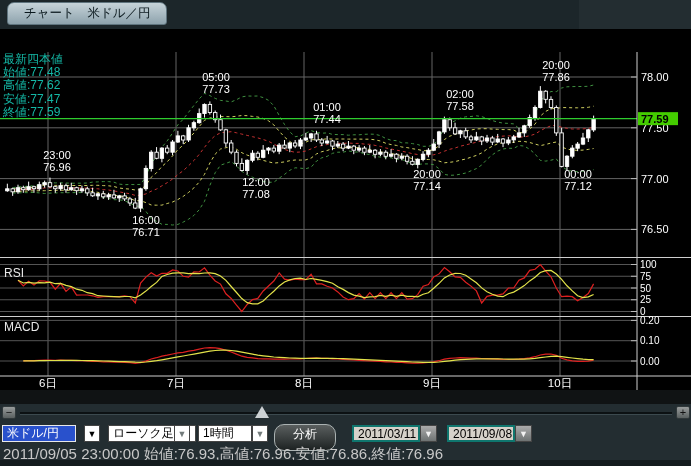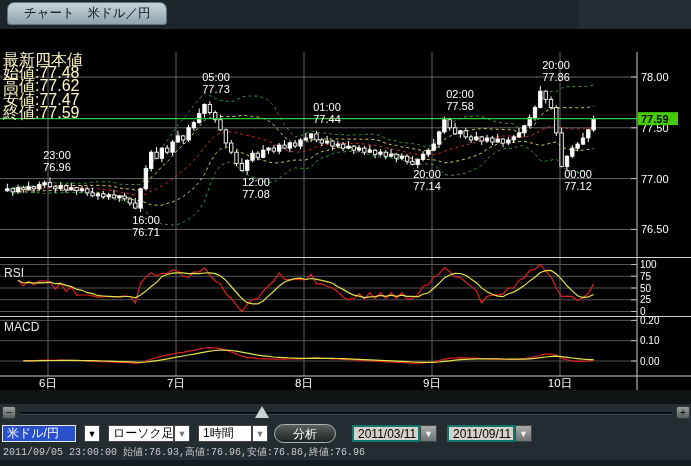--- a/index.html
+++ b/index.html
@@ -13,43 +13,43 @@
   
   .titlebar{position:absolute;left:0;top:29px;width:691px;height:23px;background:#000;}
   .winicon{position:absolute;left:3px;top:33px;width:9px;height:9px;border-top:2px solid #fff;border-left:2px solid #fff;}
   .wtitle{position:absolute;left:18px;top:34px;color:#fff;font-size:11px;font-weight:bold;letter-spacing:1px;white-space:nowrap;}
   .wbtn{position:absolute;top:33px;width:20px;height:14px;border-radius:3px;font-size:9px;line-height:14px;
         text-align:center;color:#1c1c1c;background:linear-gradient(#b9bdbd,#7e8585);border:1px solid #4c5252;box-sizing:border-box;}
   .wbtn.close{background:linear-gradient(#f23aa0,#c40070);color:#fff;font-weight:bold;font-size:11px;}
   
   #chart-svg{position:absolute;left:0;top:52px;}
   
-  .quote{position:absolute;left:3px;top:53px;color:#fef9c3;font-size:16px;line-height:13.2px;z-index:5;white-space:nowrap;}
+  .quote{position:absolute;left:3px;top:53px;color:#14b8a6;font-size:12px;line-height:13.2px;z-index:5;white-space:nowrap;}
   
   .scrollrow{position:absolute;left:0;top:390px;width:691px;height:14px;background:#101314;}
   
   .zoombtn{position:absolute;width:14px;height:13px;background:linear-gradient(#989c9c,#5a6060);border:1px solid #30383a;
            box-sizing:border-box;color:#111;font-size:11px;line-height:11px;text-align:center;border-radius:2px;}
   .ztrack{position:absolute;left:20px;top:412px;width:652px;height:2px;background:#0c1113;border-bottom:1px solid #3c4a4f;}
   .zthumb{position:absolute;left:255px;top:406px;width:0;height:0;border-left:7px solid transparent;
           border-right:7px solid transparent;border-bottom:12px solid #ccd1d3;}
   
   .field{position:absolute;top:425px;height:17px;box-sizing:border-box;font-size:12px;line-height:15px;padding-left:4px;white-space:nowrap;overflow:hidden;}
   .arrowbtn{position:absolute;top:425px;width:16px;height:17px;box-sizing:border-box;text-align:center;font-size:9px;line-height:16px;}
   .pairfield{left:2px;width:74px;background:#2951cc;color:#fff;border:1px solid #e8e8e8;}
   .pairarrow{left:84px;background:#fff;color:#000;border:1px solid #444;}
-  .stylefield{left:108px;width:66px;background:#fff;color:#000;border:1px solid #444;}
+  .stylefield{left:108px;width:88px;background:#fff;color:#000;border:1px solid #444;}
   .stylearrow{left:174px;background:#fff;color:#737b7b;border:1px solid #444;}
   .periodfield{left:198px;width:54px;background:#fff;color:#000;border:1px solid #444;}
   .periodarrow{left:252px;background:#fff;color:#737b7b;border:1px solid #444;}
-  .analyze{position:absolute;left:274px;top:424px;width:62px;height:19px;border-radius:10px;border:1px solid #aab2b2;
+  .analyze{position:absolute;left:274px;top:424px;width:62px;height:27px;border-radius:10px;border:1px solid #aab2b2;
            background:linear-gradient(#5a5f5f,#1d2222);color:#fff;font-size:12px;line-height:18px;text-align:center;box-sizing:border-box;}
   .datefield{background:#d6d2ca;color:#000;border:2px solid #0f766e;width:68px;}
   .datearrow{width:17px;background:linear-gradient(#ababab,#6e7373);color:#f2f2f2;border:1px solid #444;}
-  .status{position:absolute;left:3px;top:445px;color:#c8c8c8;font-size:10px;white-space:nowrap;font-family:Liberation Mono, monospace;}
+  .status{position:absolute;left:3px;top:445px;color:#c8c8c8;font-size:15px;white-space:nowrap;}
   .bottomstrip{position:absolute;left:0;top:460px;width:691px;height:6px;background:#141b1e;}
 </style>
 </head>
 <body>
 
 <div id="app">
 
   <div class="tabbar">
     <div class="tab">チャート　米ドル／円</div>
   </div>
@@ -408,18 +408,18 @@
 
   <div class="field pairfield">米ドル/円</div>
   <div class="arrowbtn pairarrow">▼</div>
   <div class="field stylefield">ローソク足</div>
   <div class="arrowbtn stylearrow">▼</div>
   <div class="field periodfield">1時間</div>
   <div class="arrowbtn periodarrow">▼</div>
   <div class="analyze">分析</div>
   <div class="field datefield" style="left:352px">2011/03/11</div>
   <div class="arrowbtn datearrow" style="left:420px">▼</div>
-  <div class="field datefield" style="left:447px">2011/09/11</div>
+  <div class="field datefield" style="left:447px">2011/09/08</div>
   <div class="arrowbtn datearrow" style="left:515px">▼</div>
 
   <div class="status">2011/09/05 23:00:00 始値:76.93,高値:76.96,安値:76.86,終値:76.96</div>
   <div class="bottomstrip"></div>
 </div>
 
 </body></html>

